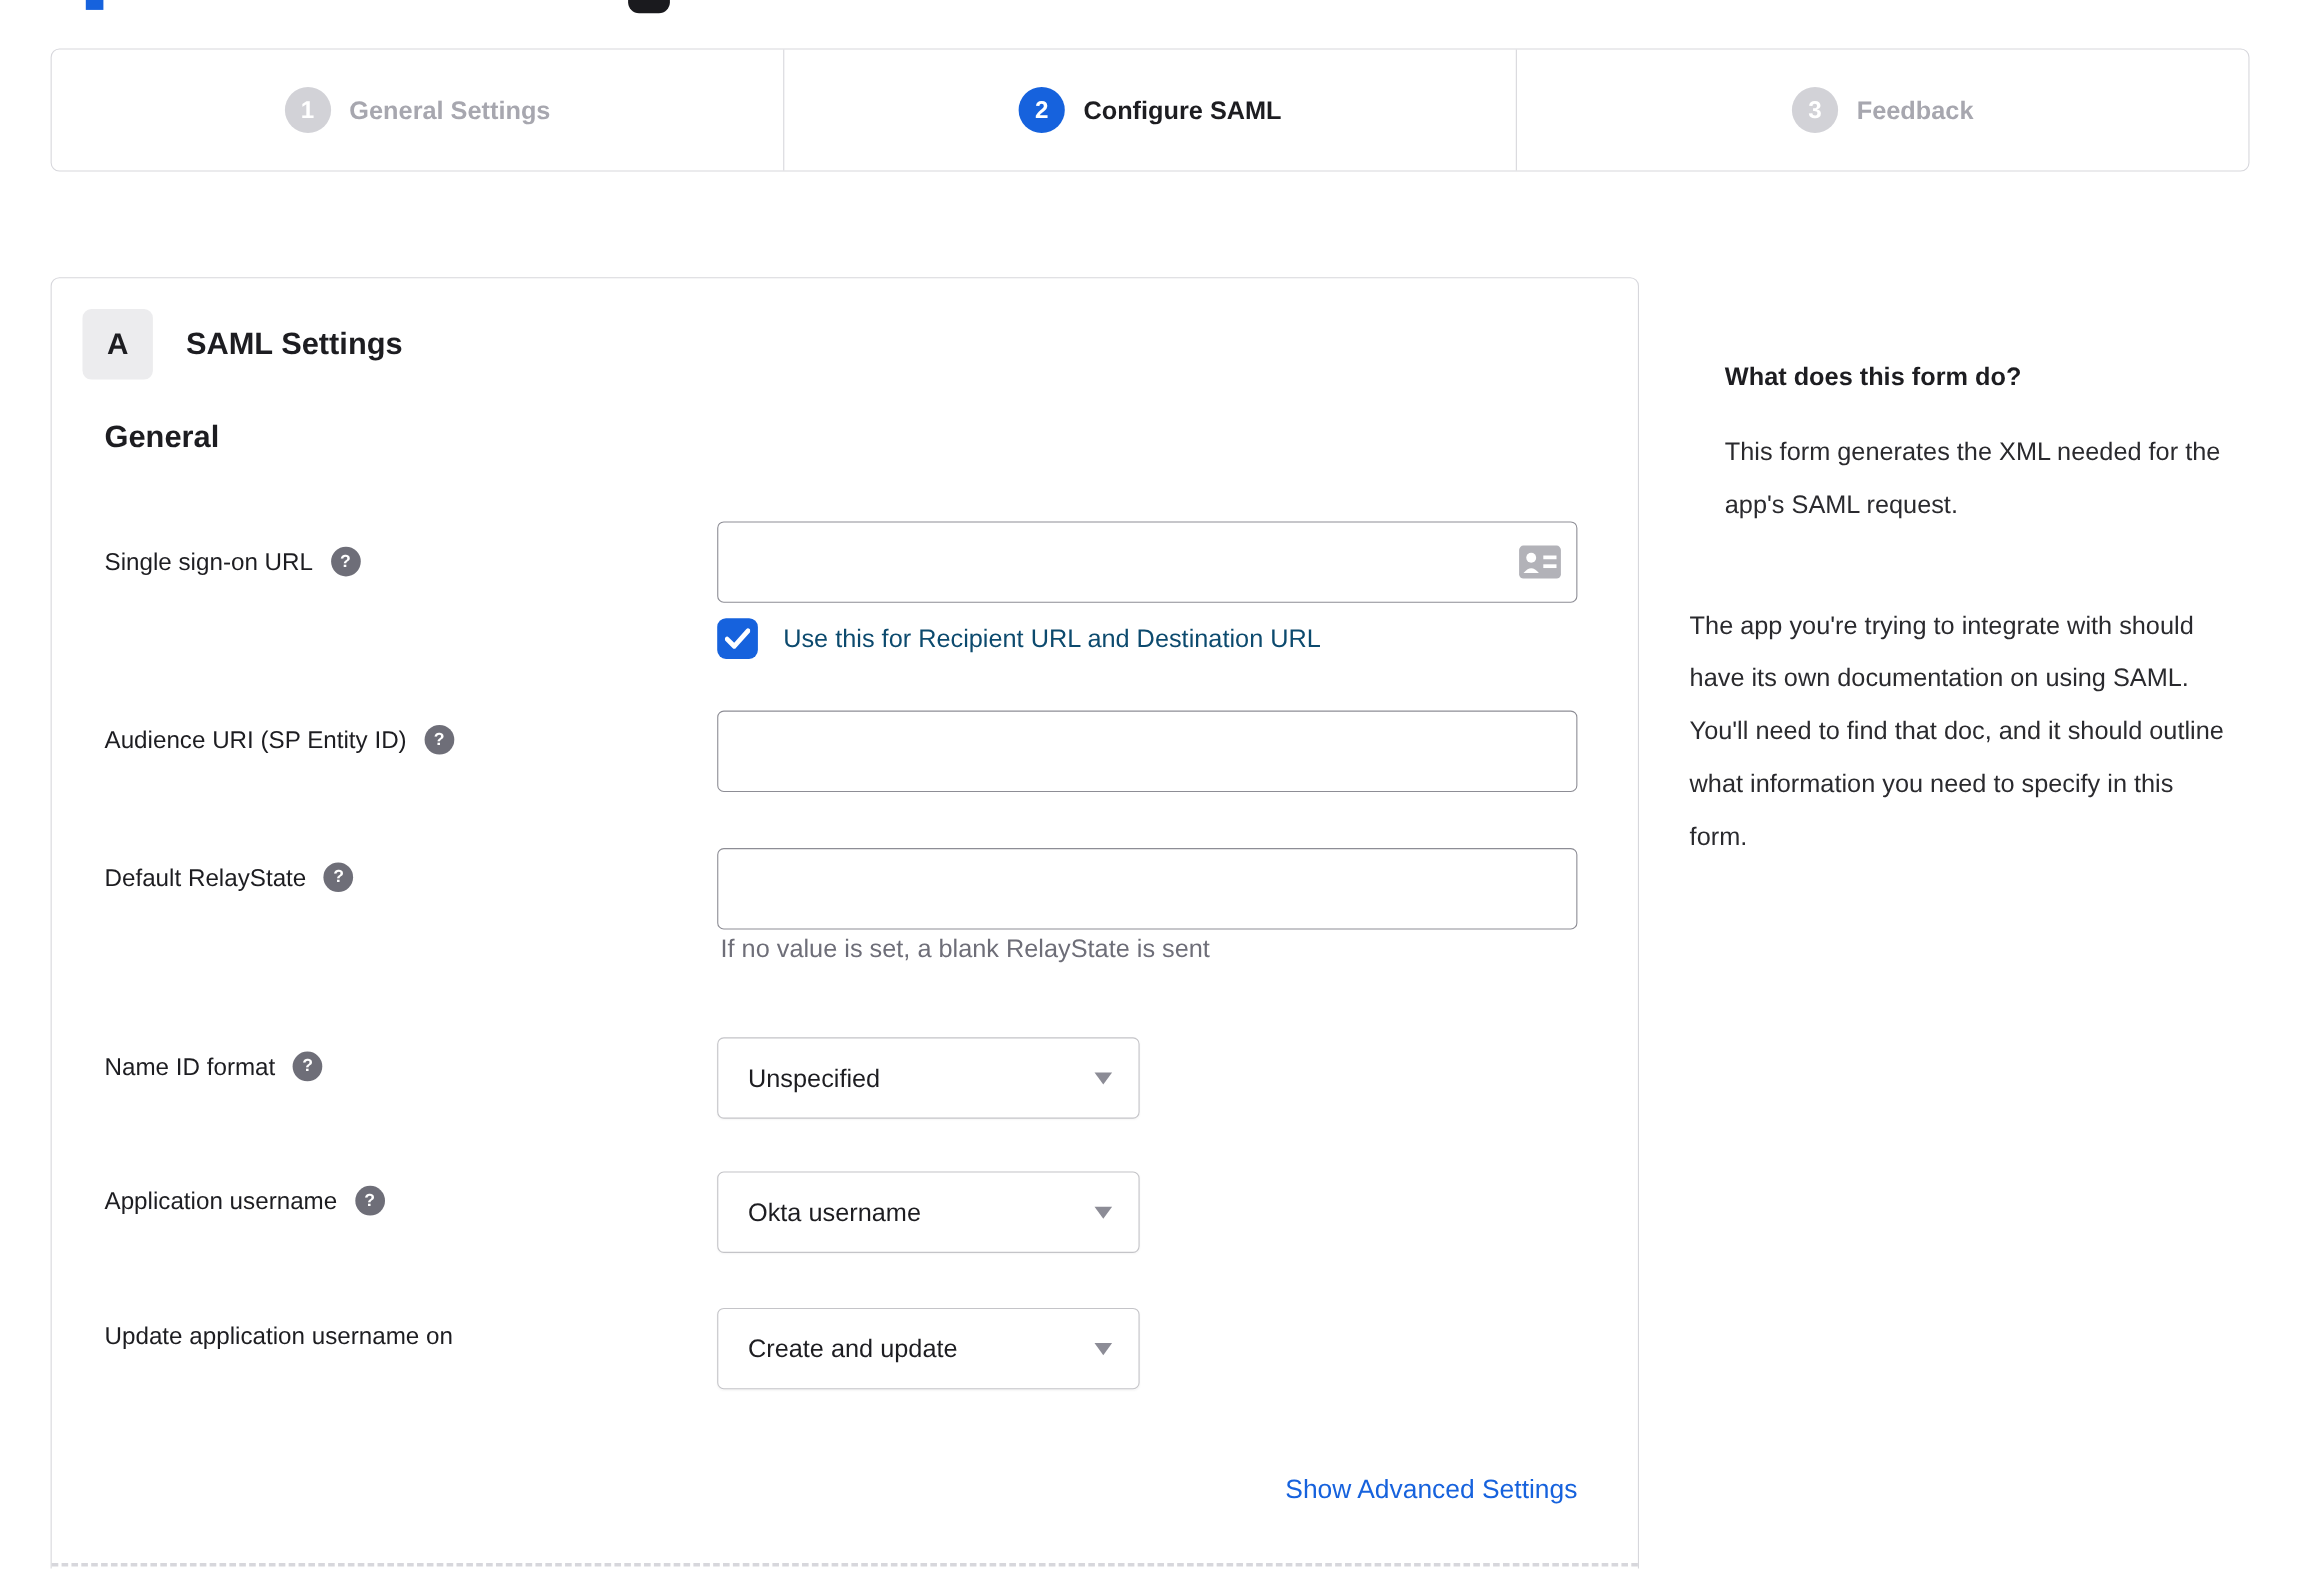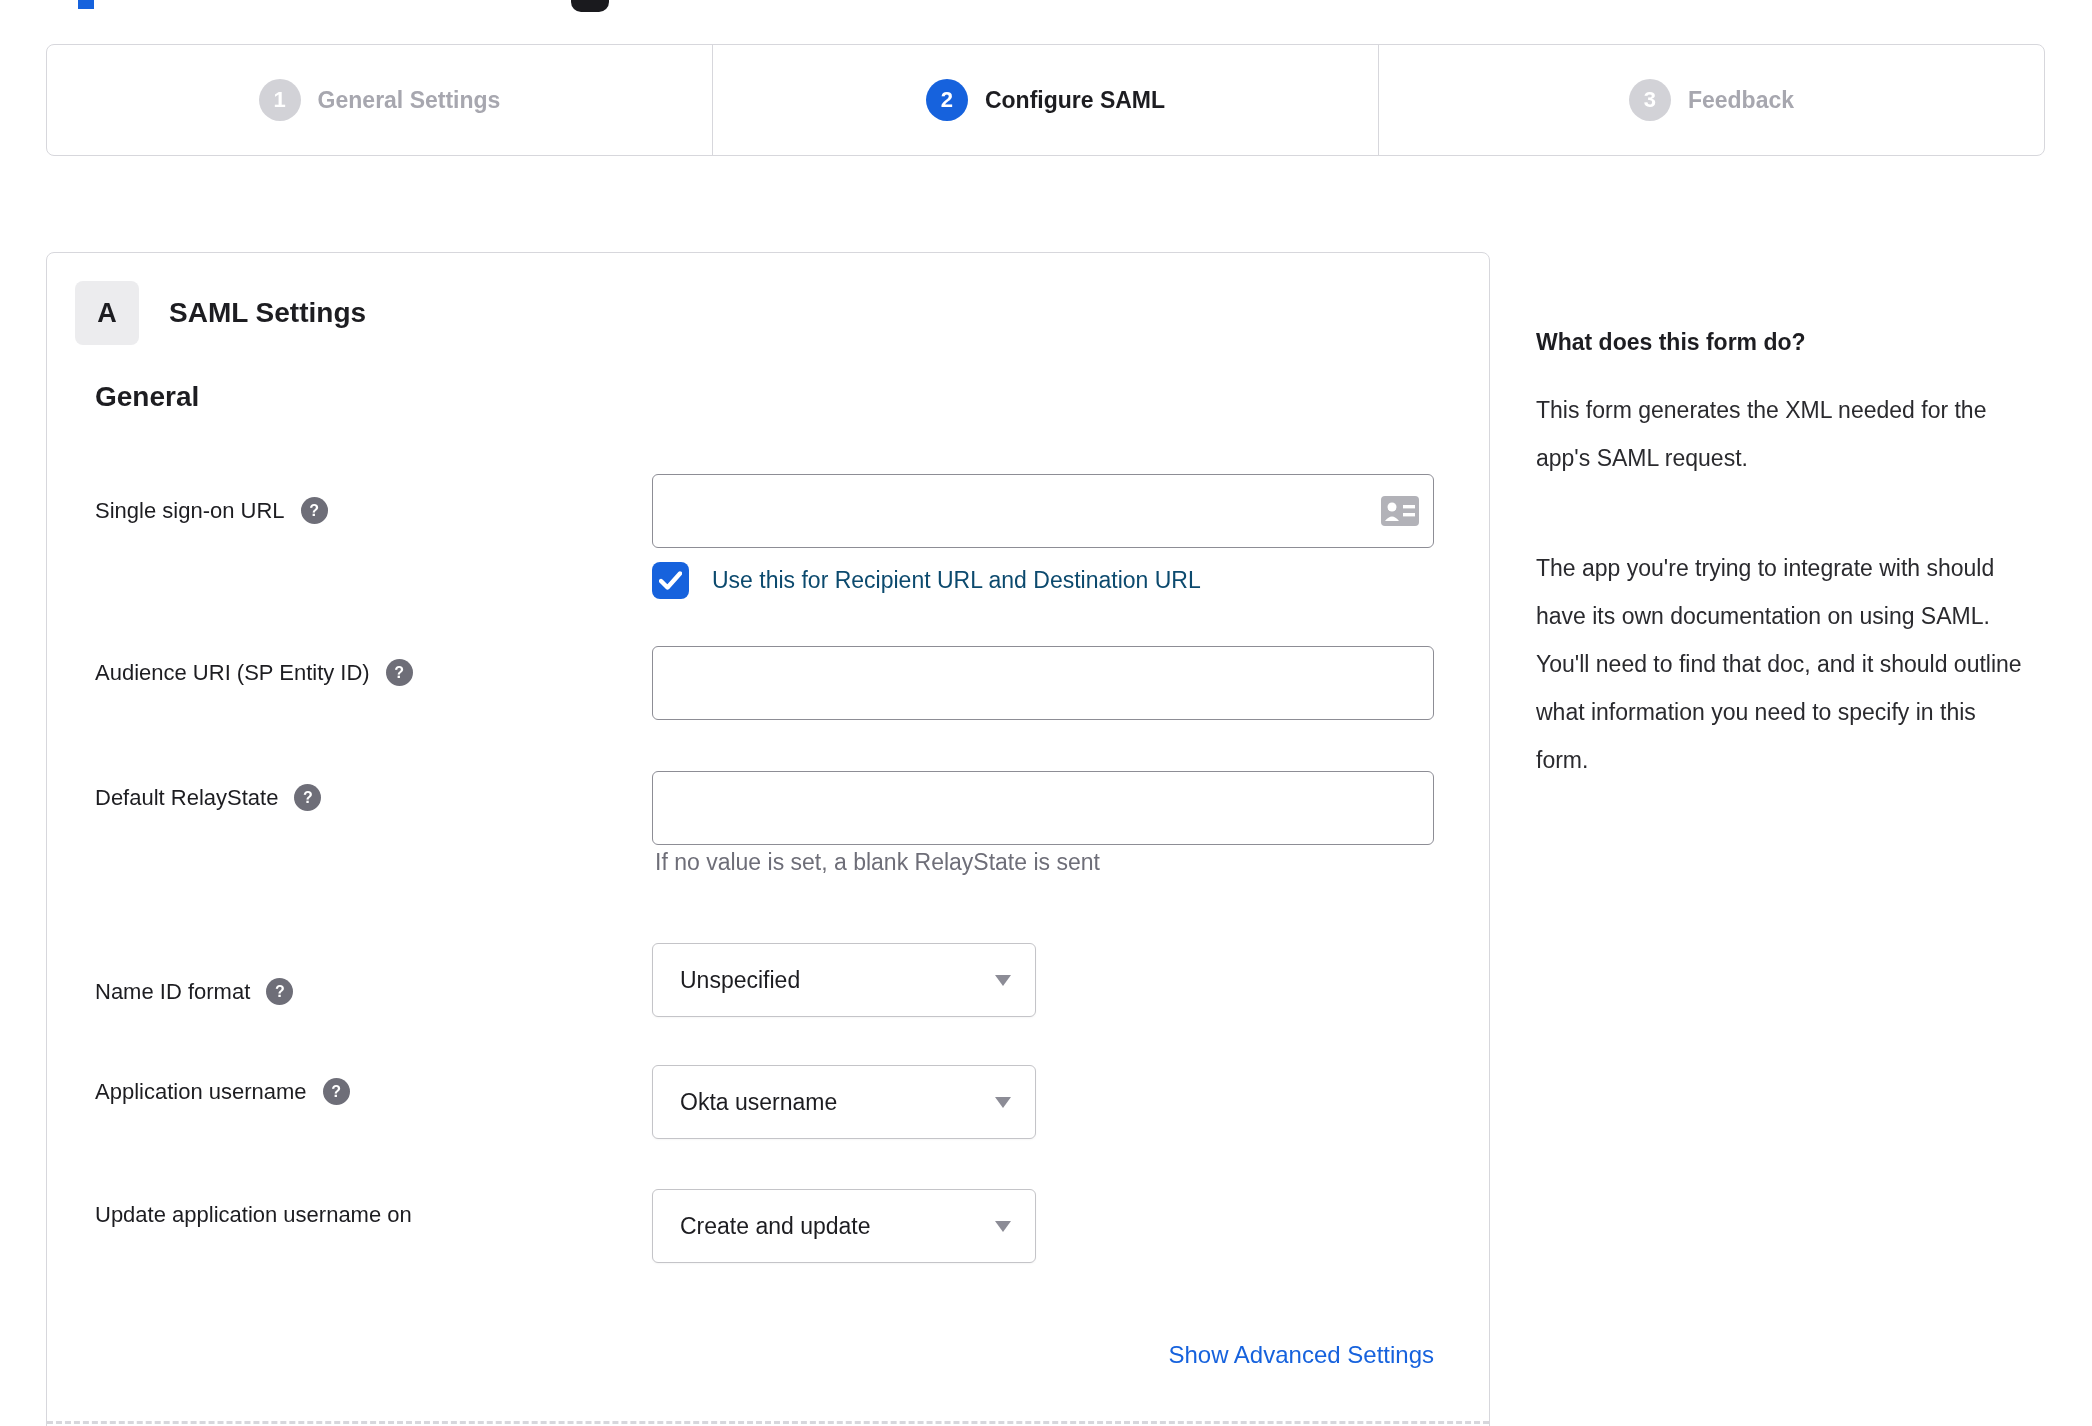--- a/index.html
+++ b/index.html
@@ -84,21 +84,21 @@
     position:absolute;right:55px;top:1088px;font-size:24px;color:#1662dd;
     font-weight:500;cursor:pointer;text-decoration:none;
   }
   .dashed-divider{
     position:absolute;left:0;right:0;top:1168px;border-top:3px dashed #d7d7dc;
   }
   
   .side{position:absolute;left:1536px;width:486px;}
   .side-heading{font-size:23px;font-weight:bold;line-height:44px;color:#1d1d21;}
   .side-body{font-size:23px;line-height:48px;color:#2a2a2e;}
-  .side-sec1{top:320px;}
+  .side-sec1{top:320px;margin-left:32px;}
   .side-sec1 .side-body{margin-top:22px;}
   .side-sec2{top:522px;}
   .side-sec2 .side-body{margin-top:22px;}
 </style>
 </head>
 <body>
 
 <div class="frag-blue"></div>
 <div class="frag-black"></div>
 
@@ -154,21 +154,21 @@
   </div>
   <input class="text-input" style="top: 393px;" type="text" value="">
 
   <div class="field-label" style="top:531px;">
     <span>Default RelayState</span>
     <span class="help-icon">?</span>
   </div>
   <input class="text-input" style="top: 518px;" type="text" value="">
   <div class="hint" style="top:596px;">If no value is set, a blank RelayState is sent</div>
 
-  <div class="field-label" style="top:703px;margin-top:22px;">
+  <div class="field-label" style="top:703px;">
     <span>Name ID format</span>
     <span class="help-icon">?</span>
   </div>
   <div class="select-box" style="top:690px;">
     <span class="select-value">Unspecified</span>
     <span class="select-caret"></span>
   </div>
 
   <div class="field-label" style="top:825px;">
     <span>Application username</span>

